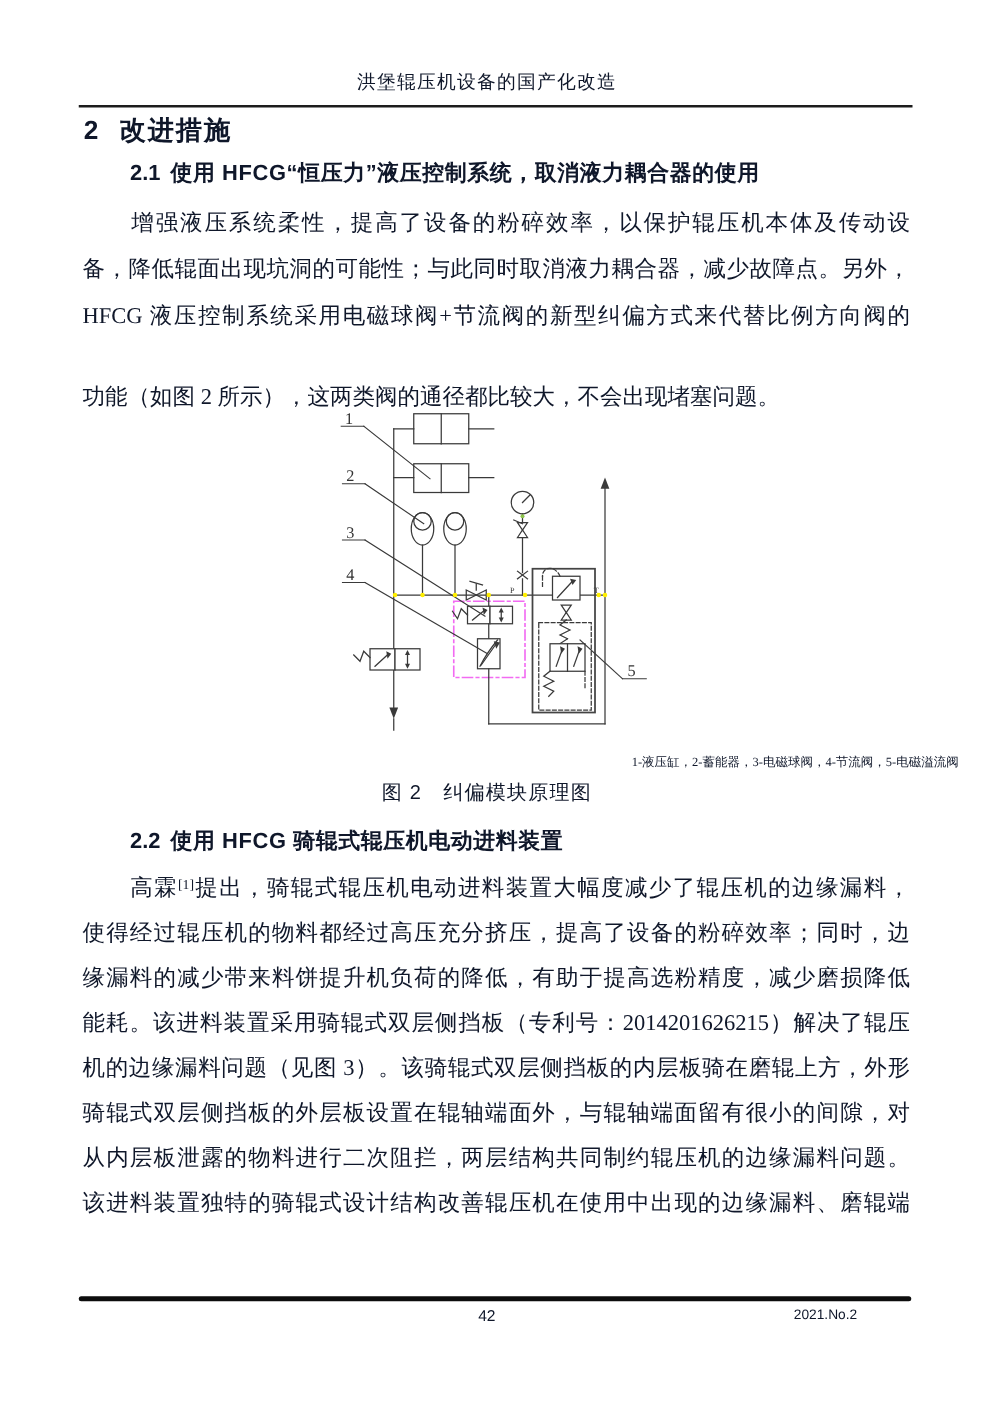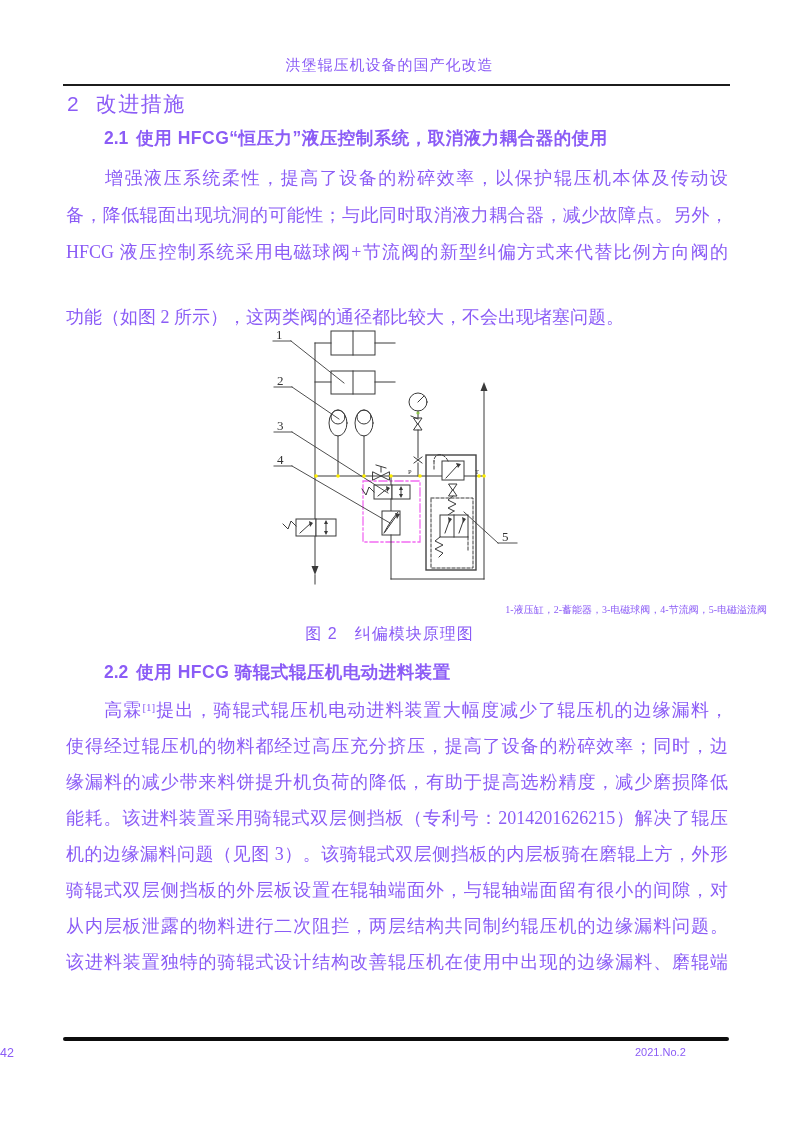--- a/index.html
+++ b/index.html
@@ -1,40 +1,40 @@
 <!DOCTYPE html>
 <html><head>
 <meta charset="utf-8">
 <style>
   html,body{margin:0;padding:0;background:#fff;}
   .page{position:relative;width:779px;height:1122px;background:#ffffff;overflow:hidden;
-        font-family:"Liberation Serif","DejaVu Serif",serif;color:#8b5cf6;}
+        font-family:"Liberation Serif","DejaVu Serif",serif;color:#0f172a;}
   .running-title{position:absolute;top:56px;left:0;right:0;text-align:center;
         font-size:15px;letter-spacing:1px;}
   .header-rule{position:absolute;top:84px;left:63px;width:667px;height:2px;background:#1c1c1c;}
   .sec-h{position:absolute;left:67px;top:90px;font-family:"Liberation Sans","DejaVu Sans",sans-serif;
-        font-weight:400;font-size:21px;letter-spacing:1.5px;white-space:nowrap;}
+        font-weight:700;font-size:21px;letter-spacing:1.5px;white-space:nowrap;}
   .sec-h .num{margin-right:17px;letter-spacing:0;}
   .sub-h{position:absolute;font-family:"Liberation Sans","DejaVu Sans",sans-serif;
         font-weight:700;font-size:17.5px;letter-spacing:.5px;white-space:nowrap;}
   #sub21{left:104px;top:126px;}
   #sub22{left:104px;top:660px;}
   .sub-h .num{margin-right:8px;letter-spacing:0;}
   .para{position:absolute;left:66px;width:662px;font-size:18px;line-height:37px;}
   #para1{top:160px;}
   #para2{top:692px;line-height:36px;}
   .tline{display:block;text-align:justify;text-align-last:justify;}
   .para[data-closed="true"] .tline:last-child{text-align-last:left;margin-top:28px;}
   .tline sup{font-size:11px;line-height:0;vertical-align:5px;}
   .figure-wrap{position:absolute;left:237px;top:312px;width:360px;height:294px;}
   .fig-legend{position:absolute;top:603px;left:0;right:12px;text-align:right;font-size:10px;}
   .fig-caption{position:absolute;top:624px;left:0;right:0;text-align:center;font-size:16px;
         font-weight:400;font-family:"Liberation Sans","DejaVu Sans",sans-serif;letter-spacing:1px;}
   .footer-rule{position:absolute;top:1037px;left:63px;width:666px;height:4px;background:#0d0d0d;border-radius:2px;}
-  .page-num{position:absolute;top:1046px;left:0;right:0;text-align:left;font-size:12.5px;
+  .page-num{position:absolute;top:1046px;left:0;right:0;text-align:center;font-size:12.5px;
         font-family:"Liberation Sans","DejaVu Sans",sans-serif;}
   .issue{position:absolute;top:1046px;left:635px;font-size:11px;
         font-family:"Liberation Sans","DejaVu Sans",sans-serif;}
   svg text{font-family:"Liberation Serif","DejaVu Serif",serif;}
 </style>
 </head>
 <body>
 
 <div class="page">
 

